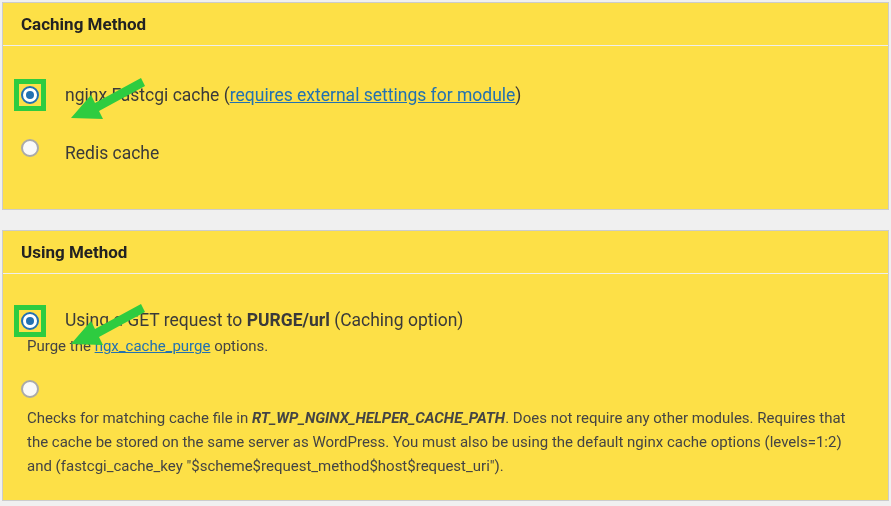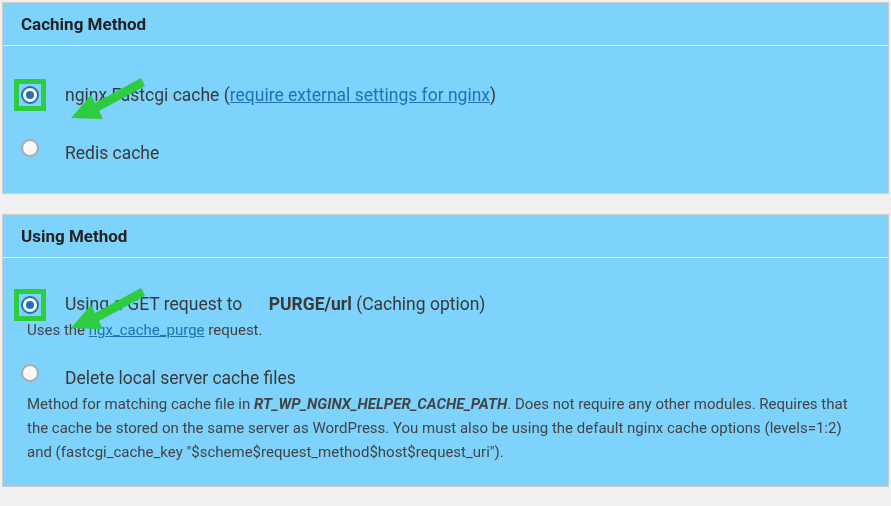--- a/index.html
+++ b/index.html
@@ -4,38 +4,38 @@
   <style>
     * { box-sizing: border-box; margin: 0; padding: 0; }
     body {
       font-family: -apple-system, BlinkMacSystemFont, "Segoe UI", Roboto, "Helvetica Neue", Arial, sans-serif;
       background: #f0f0f0;
       padding: 2px;
       width: 891px;
       color: #333;
     }
     .panel {
-      background: #7dd3fc;
+      background: #fde047;
       border: 1px solid #ccc;
       margin-bottom: 20px;
     }
     .panel-header {
       font-weight: 700;
       font-size: 17px;
       padding: 11px 18px;
       border-bottom: 1px solid #eee;
       color: #222;
     }
     .panel-body {
       padding: 18px 18px 22px 18px;
       position: relative;
     }
     .option-row {
       position: relative;
-      margin-bottom: 8px;
+      margin-bottom: 24px;
     }
     .option-row.first { margin-top: 20px; margin-bottom: 34px; }
     .option-row.compact { margin-top: 18px; margin-bottom: 2px; }
     .radio-wrap {
       display: inline-flex;
       align-items: center;
       position: relative;
     }
     .radio-highlight {
       position: absolute;
@@ -71,21 +71,21 @@
       display: block;
     }
     .radio.unchecked { border-color: #aaa; background: #fafafa; }
     .option-label {
       display: inline-block;
       font-size: 17.5px;
       color: #3a3a3a;
       margin-left: 22px;
       vertical-align: middle;
     }
-    .option-label strong { font-weight: 700; margin-left: 22px; }
+    .option-label strong { font-weight: 700; }
     .link {
       color: #2271b1;
       text-decoration: underline;
       cursor: pointer;
     }
     .desc {
       font-size: 15px;
       color: #444;
       margin-left: 6px;
       margin-top: 4px;
@@ -111,21 +111,21 @@
 
     <div class="option-row first" style="position:relative;">
       <svg class="arrow-svg arrow1" width="80" height="50" viewBox="0 0 80 50">
         <polygon points="0,40 20,17 24,25 70,0 74,8 28,33 32,41" fill="#2ecc40"></polygon>
       </svg>
       <span class="radio-wrap" style="position:relative;">
         <span class="radio-highlight"></span>
         <span class="radio checked"></span>
       </span>
       <span class="option-label">
-        <span>nginx Fastcgi cache (</span><span class="link">require external settings for nginx</span><span>)</span>
+        <span>nginx Fastcgi cache (</span><span class="link">requires external settings for module</span><span>)</span>
       </span>
     </div>
 
     <div class="option-row">
       <span class="radio-wrap">
         <span class="radio unchecked"></span>
       </span>
       <span class="option-label">Redis cache</span>
     </div>
 
@@ -142,27 +142,26 @@
       </svg>
       <span class="radio-wrap" style="position:relative;">
         <span class="radio-highlight"></span>
         <span class="radio checked"></span>
       </span>
       <span class="option-label">
         <span>Using a GET request to </span><strong>PURGE/url</strong><span> (Caching option)</span>
       </span>
     </div>
     <div class="desc top-align">
-      <span>Uses the </span><span class="link">ngx_cache_purge</span><span> request.</span>
+      <span>Purge the </span><span class="link">ngx_cache_purge</span><span> options.</span>
     </div>
 
     <div class="option-row" style="margin-top:22px; margin-bottom:2px;">
       <span class="radio-wrap">
         <span class="radio unchecked"></span>
       </span>
-      <span class="option-label">Delete local server cache files</span>
     </div>
     <div class="desc desc-inline">
-      <span>Method for matching cache file in </span><strong>RT_WP_NGINX_HELPER_CACHE_PATH</strong><span>. Does not require any other modules. Requires that the cache be stored on the same server as WordPress. You must also be using the default nginx cache options (levels=1:2) and (fastcgi_cache_key "$scheme$request_method$host$request_uri").</span>
+      <span>Checks for matching cache file in </span><strong>RT_WP_NGINX_HELPER_CACHE_PATH</strong><span>. Does not require any other modules. Requires that the cache be stored on the same server as WordPress. You must also be using the default nginx cache options (levels=1:2) and (fastcgi_cache_key "$scheme$request_method$host$request_uri").</span>
     </div>
 
   </div>
 </div>
 
 </body></html>

